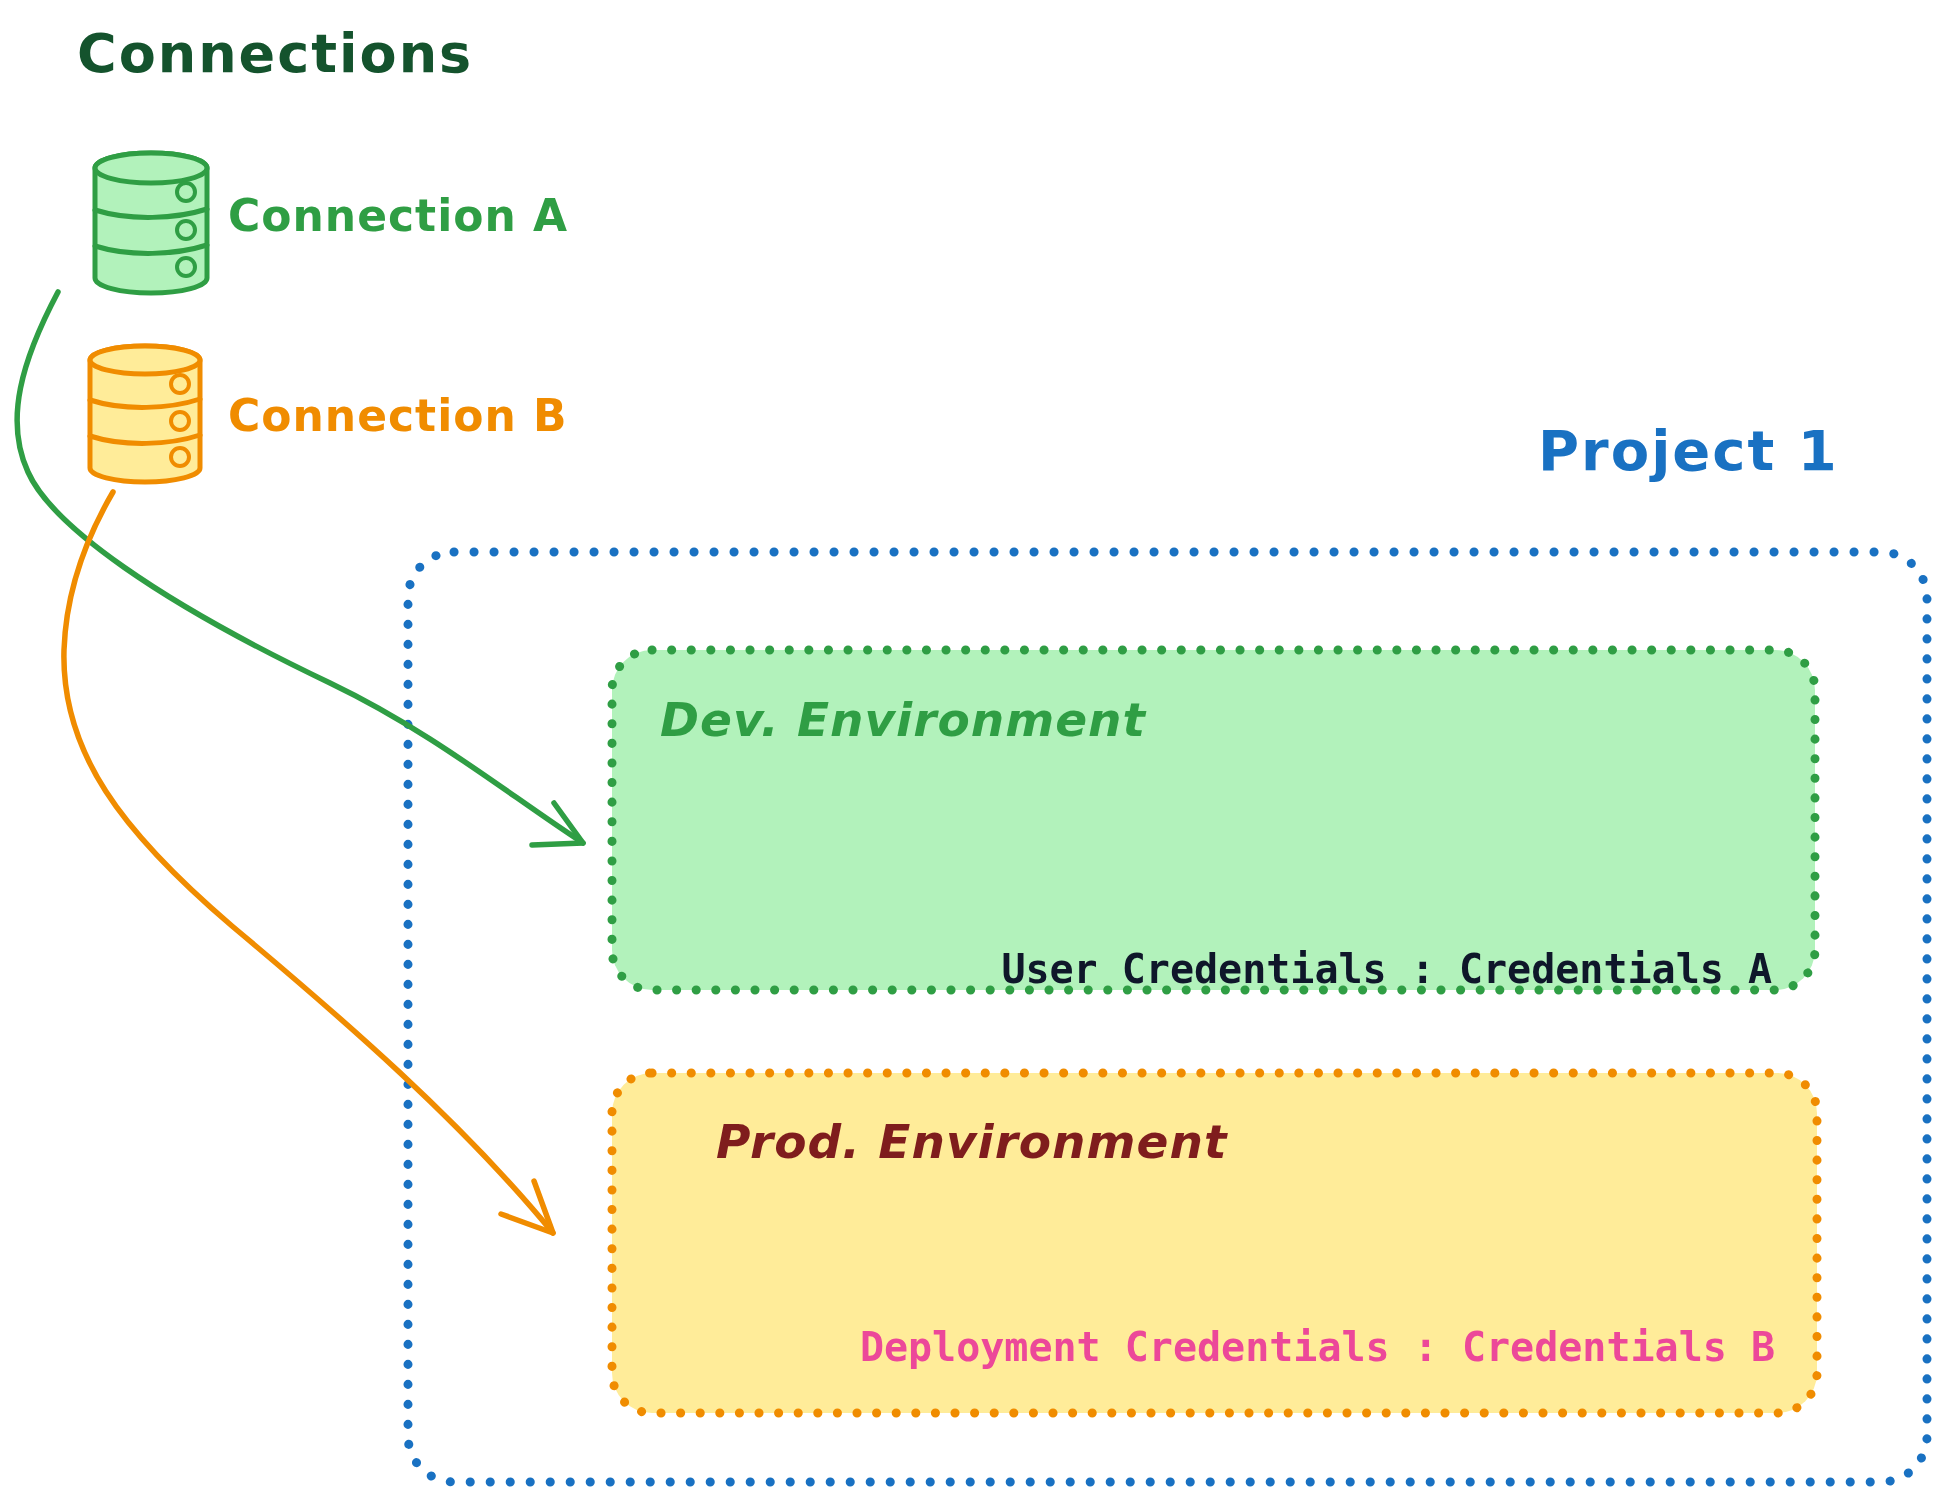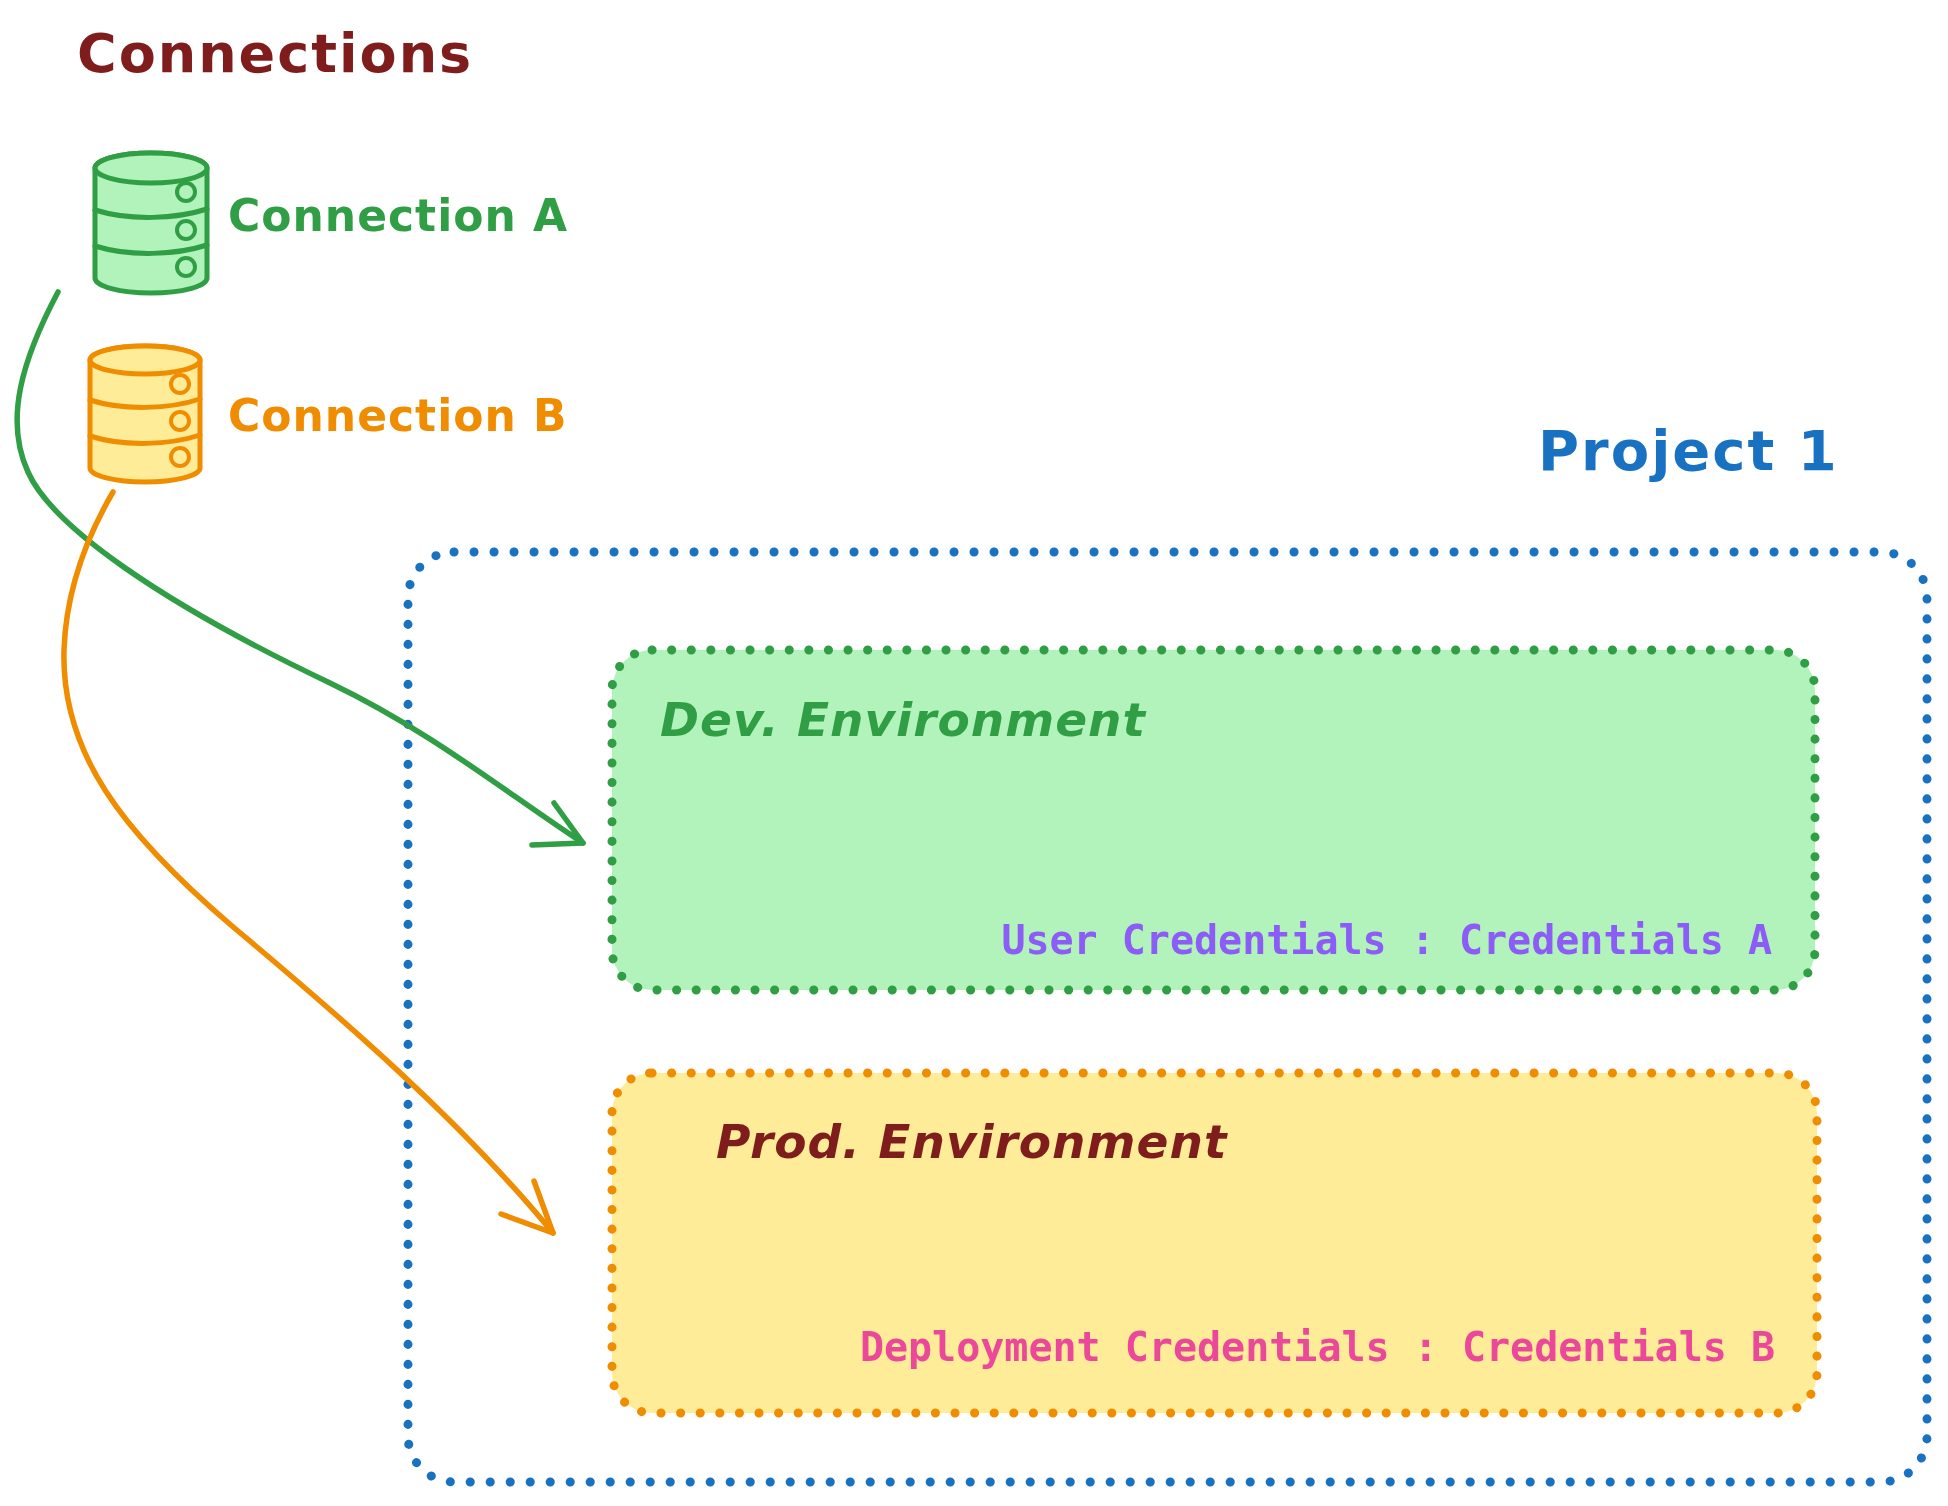--- a/index.html
+++ b/index.html
@@ -5,34 +5,34 @@
   html,body{margin:0;padding:0;background:#ffffff;}
   .canvas{
     position:relative;
     width:1948px;height:1506px;
     background:#ffffff;
     font-family:"DejaVu Sans",sans-serif;
     overflow:hidden;
   }
   .layer{position:absolute;left:0;top:0;width:1948px;height:1506px;}
   .label{position:absolute;white-space:nowrap;font-weight:600;}
-  .title-main{left:77px;top:22px;font-size:54px;color:#7f1d1d;letter-spacing:2px;}
+  .title-main{left:77px;top:22px;font-size:54px;color:#14532d;letter-spacing:2px;}
   .conn-label{font-size:44px;letter-spacing:1px;}
   .conn-a{left:228px;top:190px;color:#2f9e44;}
   .conn-b{left:228px;top:390px;color:#f08c00;}
   .project-title{left:1538px;top:418px;font-size:56px;color:#1971c2;letter-spacing:2px;}
   .env-title{font-size:47px;letter-spacing:1px;}
   .dev-title{left:660px;top:692px;color:#2f9e44;font-style:italic;}
   .prod-title{left:716px;top:1114px;color:#7f1d1d;font-style:italic;}
   .cred{
     position:absolute;text-align:right;
     font-family:"DejaVu Sans Mono",monospace;
     font-size:40px;font-weight:600;white-space:nowrap;
   }
-  .dev-cred{left:612px;top:917px;width:1160px;color:#8b5cf6;}
+  .dev-cred{left:612px;top:946px;width:1160px;color:#0f172a;}
   .prod-cred{left:612px;top:1324px;width:1163px;color:#ec4899;}
   svg{display:block;}
 </style>
 </head>
 <body>
 
 <div class="canvas">
 
   <svg class="layer" viewBox="0 0 1948 1506">
 

